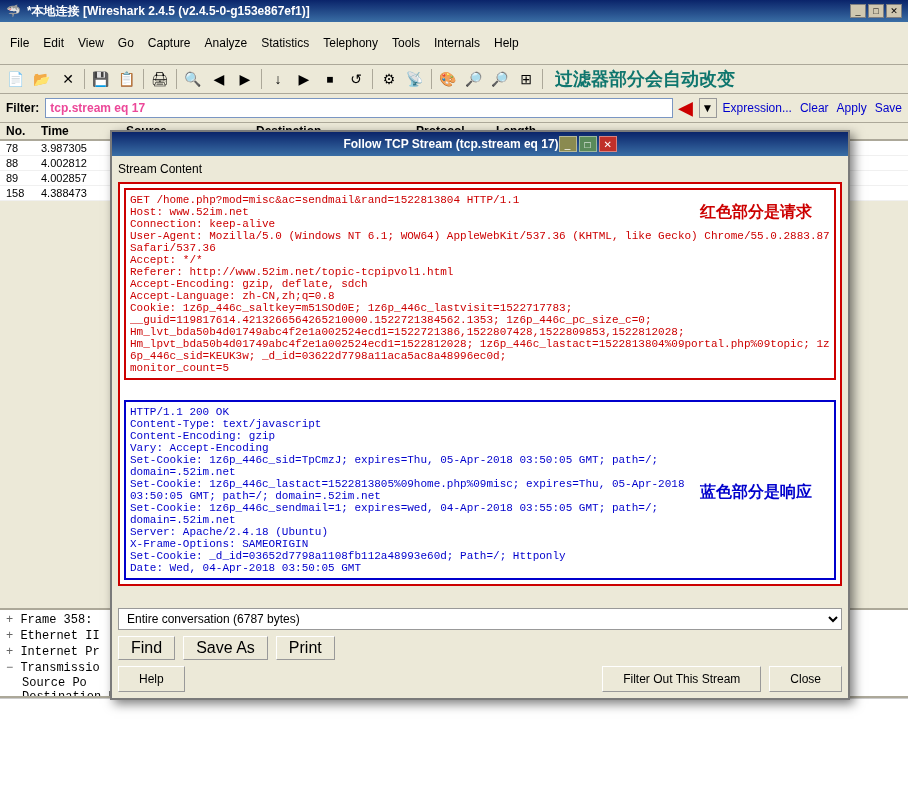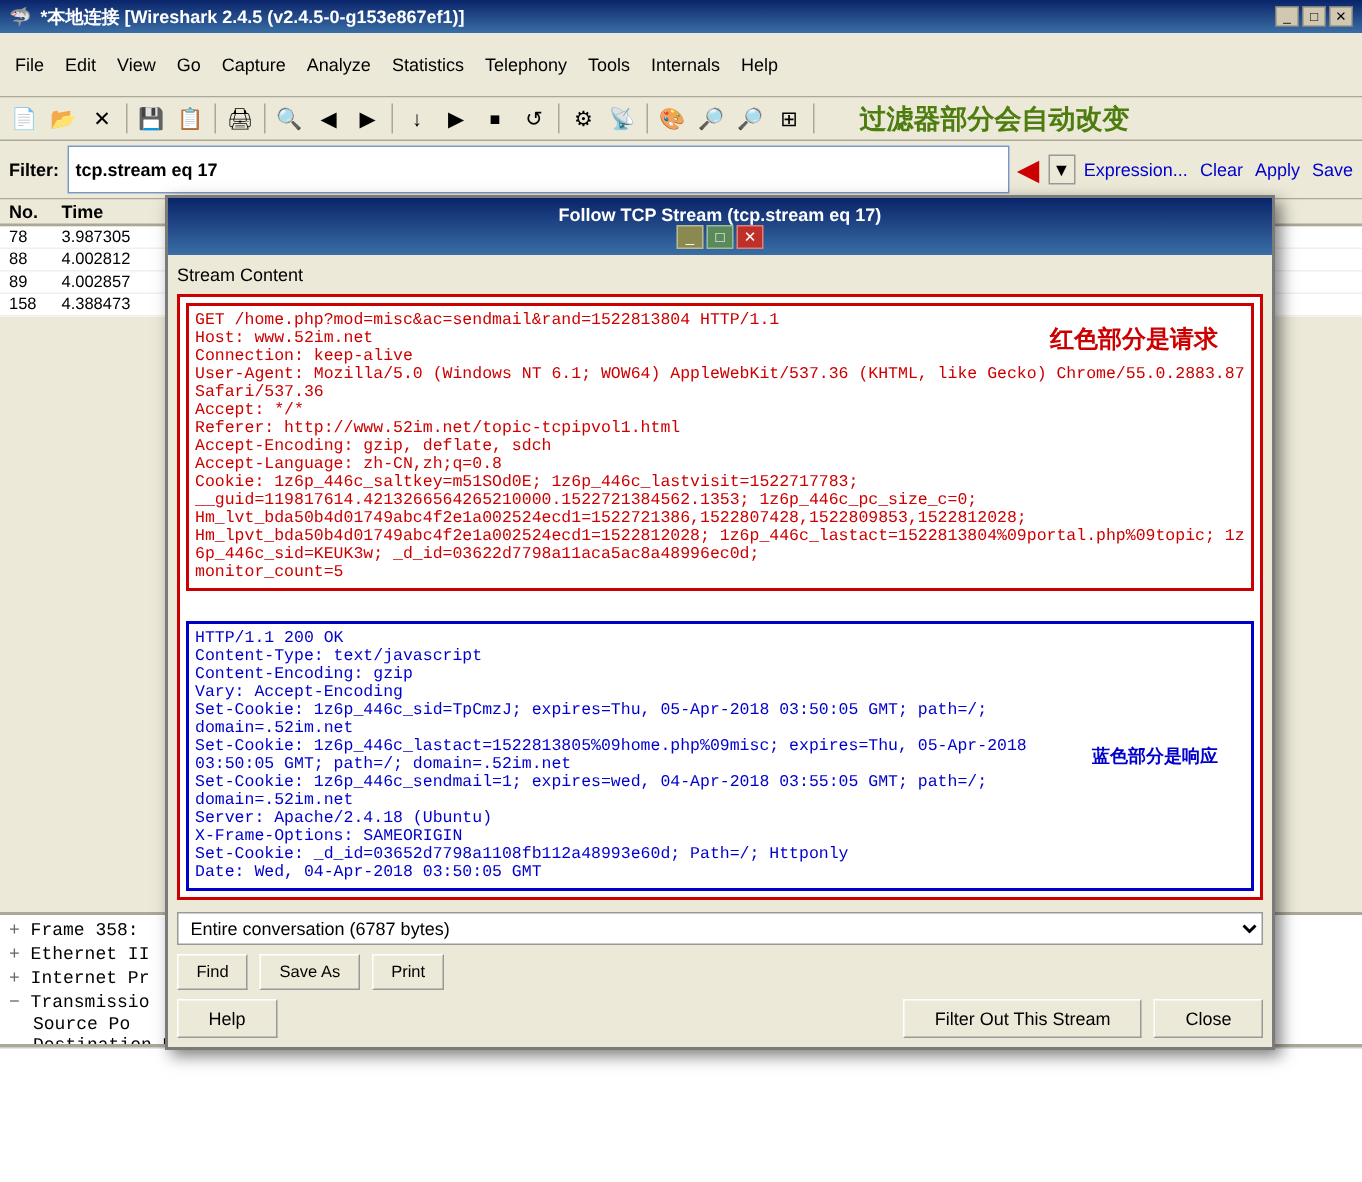--- a/index.html
+++ b/index.html
@@ -90,26 +90,26 @@
       background: #ece9d8;
       padding: 3px 6px;
       display: flex;
       align-items: center;
       gap: 6px;
       border-bottom: 1px solid #aca899;
     }
     .filter-label { font-size: 12px; font-weight: bold; }
     .filter-input {
       flex: 1;
-      height: 32px;
+      height: 20px;
       border: 1px solid #7a96c2;
       background: white;
       padding: 1px 4px;
       font-size: 12px;
-      color: #000000;
+      color: #ec4899;
       font-weight: bold;
     }
     .filter-dropdown {
       width: 18px; height: 20px;
       background: #ece9d8;
       border: 1px solid #999;
       cursor: pointer;
       display: flex; align-items: center; justify-content: center;
     }
     .filter-links { display: flex; gap: 8px; }
@@ -167,21 +167,20 @@
     }
     .dialog-title {
       background: linear-gradient(to bottom, #0a246a, #3a6ea5);
       color: white;
       padding: 4px 8px;
       font-size: 12px;
       font-weight: bold;
       display: flex;
       align-items: center;
       justify-content: center;
-      flex-direction: column;
     }
     .dialog-title-controls {
       display: flex;
       gap: 2px;
     }
     .dialog-title-btn {
       width: 18px; height: 16px;
       border: 1px solid rgba(255,255,255,0.4);
       background: #c0a060;
       color: white;
@@ -281,21 +280,21 @@
       display: flex;
       align-items: center;
       gap: 8px;
     }
     .dialog-btn {
       height: 24px;
       padding: 0 12px;
       background: #ece9d8;
       border: 1px solid #999;
       cursor: pointer;
-      font-size: 11px;
+      font-size: 16px;
       border-top-color: #fff;
       border-left-color: #fff;
     }
 
     .radio-group {
       display: flex;
       align-items: center;
       gap: 10px;
       flex: 1;
     }
@@ -400,21 +399,21 @@
     <button class="tb-btn">↺</button>
     <div class="tb-separator"></div>
     <button class="tb-btn">⚙</button>
     <button class="tb-btn">📡</button>
     <div class="tb-separator"></div>
     <button class="tb-btn">🎨</button>
     <button class="tb-btn">🔎</button>
     <button class="tb-btn">🔎</button>
     <button class="tb-btn">⊞</button>
     <div class="tb-separator"></div>
-    <span style="font-size:18px; font-weight:bold; color:#4d7c0f; margin-left:26px;">过滤器部分会自动改变</span>
+    <span style="font-size:18px; font-weight:bold; color:#0f766e; margin-left:8px;">过滤器部分会自动改变</span>
   </div>
 
   <div class="filter-bar">
     <span class="filter-label">Filter:</span>
     <input class="filter-input" type="text" value="tcp.stream eq 17" style="">
     <span style="color:#cc0000; font-size:18px; font-weight:bold;">◀</span>
     <div class="filter-dropdown">▼</div>
     <div class="filter-links">
       <span class="filter-link">Expression...</span>
       <span class="filter-link">Clear</span>
@@ -513,21 +512,21 @@
 Set-Cookie: 1z6p_446c_sendmail=1; expires=wed, 04-Apr-2018 03:55:05 GMT; path=/;
 domain=.52im.net
 Server: Apache/2.4.18 (Ubuntu)
 X-Frame-Options: SAMEORIGIN
 Set-Cookie: _d_id=03652d7798a1108fb112a48993e60d; Path=/; Httponly
 Date: Wed, 04-Apr-2018 03:50:05 GMT</div>
           </div>
         </div>
 
         <div class="annotation-red" style="position:absolute; right:30px; top:20px; font-size:16px; font-weight:bold; color:#cc0000; font-family:'SimSun',serif; z-index:10;">红色部分是请求</div>
-        <div class="annotation-blue" style="position:absolute; right:30px; top:300px; font-size:12px; font-weight:bold; color:#0000cc; font-family:'SimSun',serif; z-index:10;">蓝色部分是响应</div>
+        <div class="annotation-blue" style="position:absolute; right:30px; top:300px; font-size:16px; font-weight:bold; color:#0000cc; font-family:'SimSun',serif; z-index:10;">蓝色部分是响应</div>
       </div>
 
       <div class="conversation-row">
         <select class="conversation-select">
           <option>Entire conversation (6787 bytes)</option>
         </select>
       </div>
 
       <div class="button-row">
         <button class="dialog-btn">Find</button>

